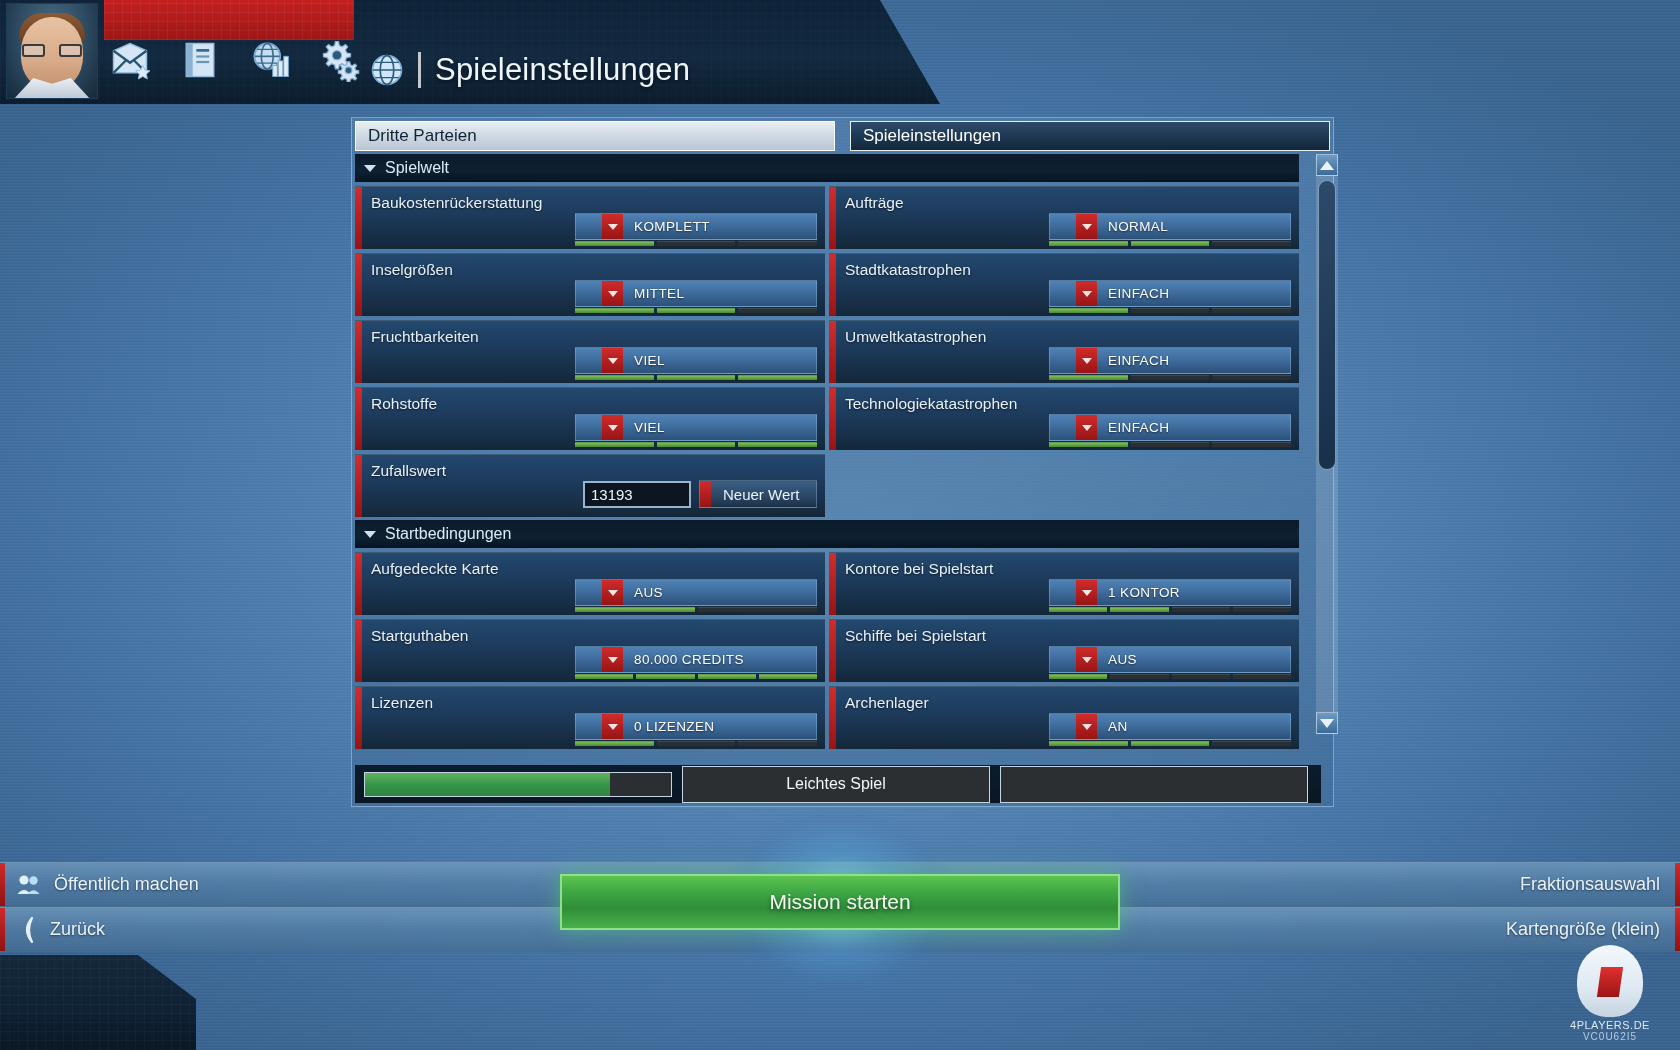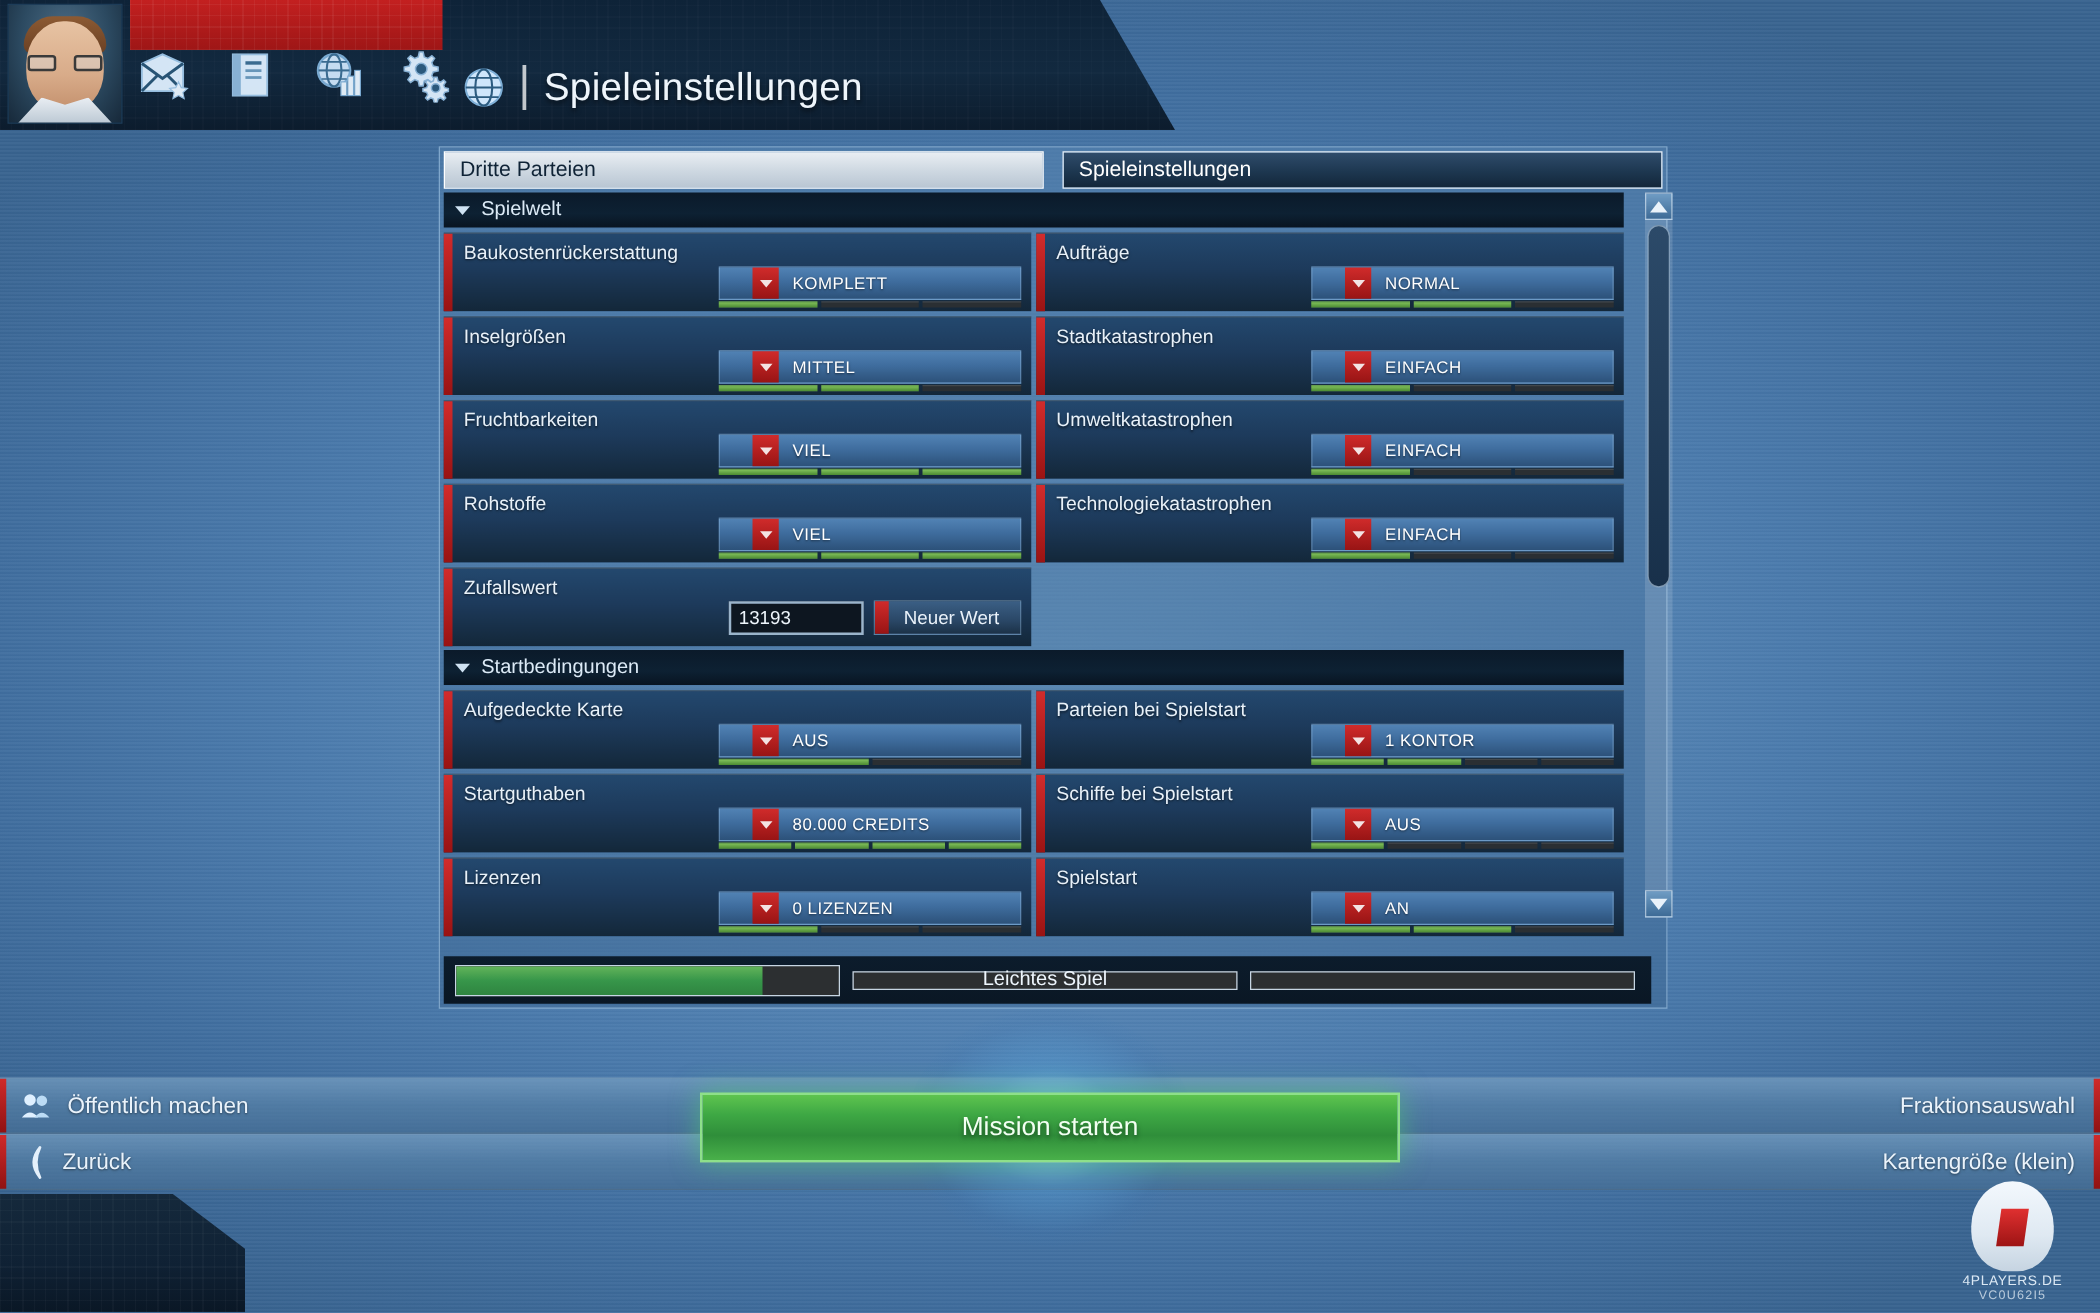--- a/index.html
+++ b/index.html
@@ -219,21 +219,21 @@
   }
   .diffbar {
     width: 308px; height: 25px; background: #2c2f31;
     border: 1px solid #c6d5e3; position: relative; overflow:hidden;
   }
   .diffbar .fill {
     position:absolute; left:0; top:0; height:100%;
     background: linear-gradient(180deg,#63b45a 0%, #37964a 50%, #2f8440 100%);
   }
   .diffname, .diffempty {
-    height: 15px; background: #2c2f31; border: 1px solid #c6d5e3;
+    height: 37px; background: #2c2f31; border: 1px solid #c6d5e3;
     display:flex; align-items:center; justify-content:center;
     font-size: 16px; color: #eef6fd;
   }
   .diffname { width: 308px; }
   .diffempty { width: 308px; }
 
   
   .botbar {
     position:absolute; left:0; width: 1680px; height: 45px;
     background: linear-gradient(180deg, rgba(118,158,193,.72) 0%, rgba(86,128,166,.72) 48%, rgba(70,110,148,.72) 100%);
@@ -566,21 +566,21 @@
                 </div>
               <div class="ddval">AUS</div>
             </div>
             <div class="segs">
               <div class="seg on"></div>
                 <div class="seg"></div>
             </div>
           </div>
           <div class="card">
             <div class="redbar"></div>
-            <div class="cap">Parteien bei Spielstart</div>
+            <div class="cap">Kontore bei Spielstart</div>
             <div class="dd">
               <div class="arrowbox">
                   <span class="tri"></span>
                 </div>
               <div class="ddval">1 KONTOR</div>
             </div>
             <div class="segs">
               <div class="seg on"></div>
                 <div class="seg on"></div>
                 <div class="seg"></div>
@@ -635,21 +635,21 @@
               <div class="ddval">0 LIZENZEN</div>
             </div>
             <div class="segs">
               <div class="seg on"></div>
                 <div class="seg"></div>
                 <div class="seg"></div>
             </div>
           </div>
           <div class="card">
             <div class="redbar"></div>
-            <div class="cap">Spielstart</div>
+            <div class="cap">Archenlager</div>
             <div class="dd">
               <div class="arrowbox">
                   <span class="tri"></span>
                 </div>
               <div class="ddval">AN</div>
             </div>
             <div class="segs">
               <div class="seg on"></div>
                 <div class="seg on"></div>
                 <div class="seg"></div>

